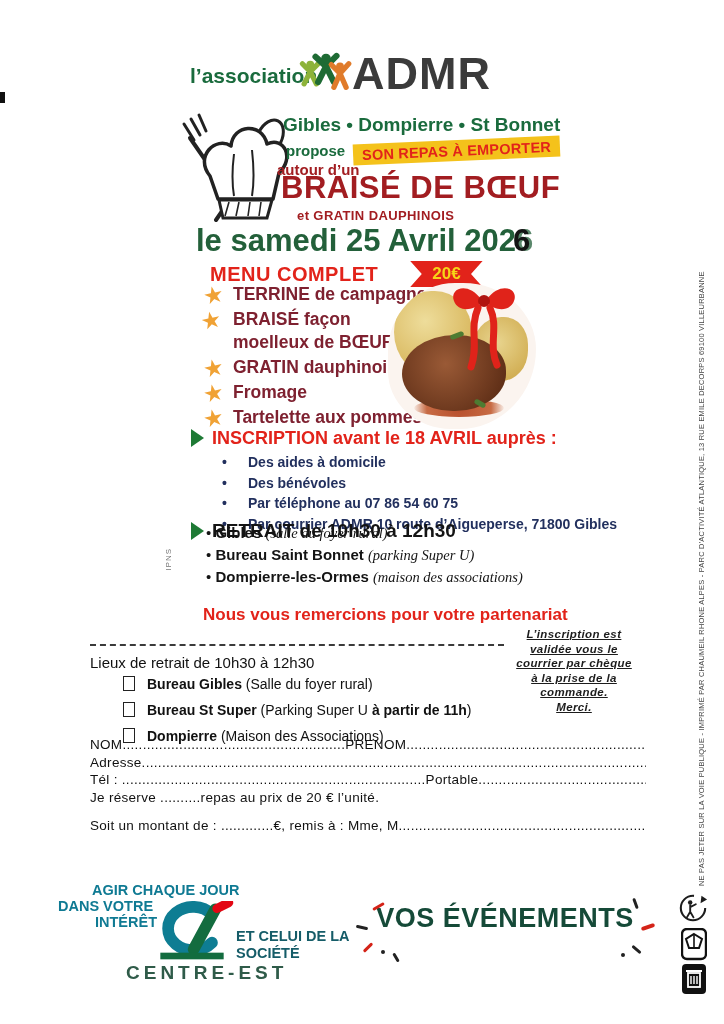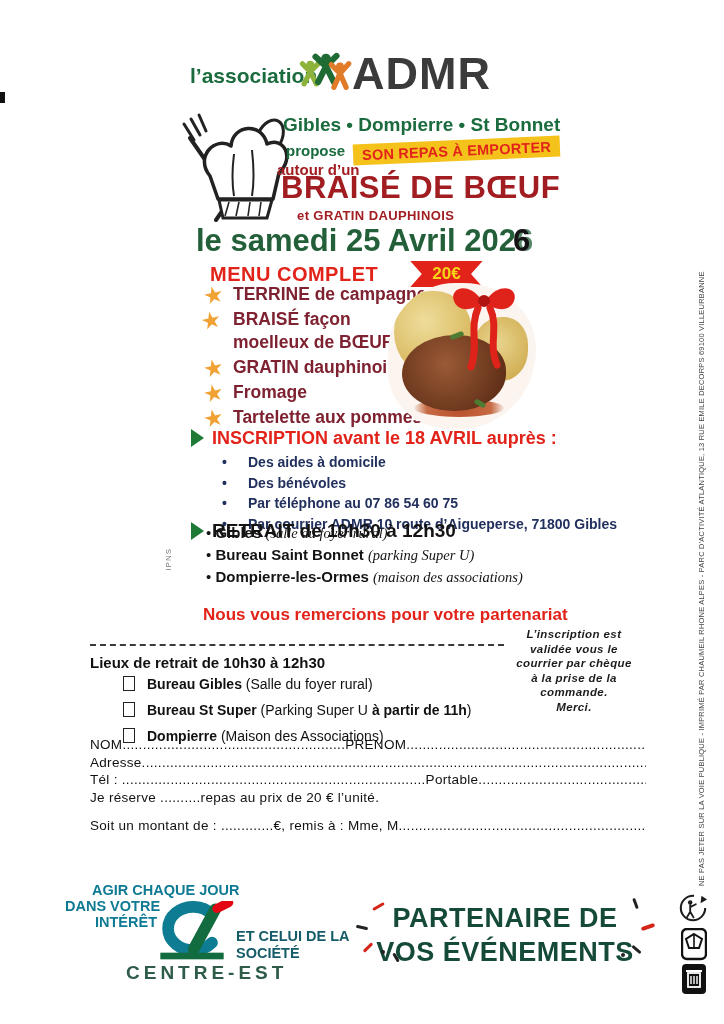--- a/index.html
+++ b/index.html
@@ -60,34 +60,34 @@
   .ret-item{font-size:15px;color:#141414;line-height:22px;}
   .ret-item .nm{font-weight:bold;}
   .ret-item .dt{font-style:italic;font-family:"Liberation Serif", serif;font-size:14.5px;}
   .thanks{top:605px;left:203px;font-size:17px;font-weight:bold;color:#e2231a;}
 
   .ipns{top:548px;left:164px;writing-mode:vertical-rl;transform:rotate(180deg);font-size:8px;color:#777;letter-spacing:1px;}
 
   
   .dashline{top:644px;left:90px;width:414px;border-top:2px dashed #3a3a3a;}
   .note{top:627px;left:498px;width:152px;text-align:center;font-style:italic;font-weight:bold;
-        font-size:11.5px;line-height:14.5px;color:#1c1c1c;letter-spacing:.4px;}
-  .lieux-h{top:654px;left:90px;font-size:15px;font-weight:bold;}
+        font-size:11.5px;line-height:14.5px;color:#1c1c1c;letter-spacing:.4px;text-decoration:underline;}
+  .lieux-h{top:654px;left:90px;font-size:15px;font-weight:normal;}
   .chk-rows{top:676px;left:123px;}
   .chk-row{height:26px;font-size:14px;}
   .chk{display:inline-block;width:10px;height:13px;border:1.6px solid #222;margin-right:12px;vertical-align:-2px;}
   .b{font-weight:bold;margin-top:31px;}
   .form-lines{top:736px;left:90px;width:556px;font-size:13.5px;line-height:17.5px;}
   .form-line{white-space:nowrap;overflow:hidden;letter-spacing:.3px;}
   .amount{top:818px;left:90px;width:556px;font-size:13.5px;white-space:nowrap;overflow:hidden;letter-spacing:.3px;}
 
   
   .ca-slogan{top:882px;left:58px;color:#0f7a93;font-weight:bold;font-size:14.5px;line-height:16px;}
   .ca-slogan .l1{margin-left:34px;}
-  .ca-slogan .l2{margin-left:7px;}
+  .ca-slogan .l2{}
   .ca-slogan .l3{margin-left:37px;}
   .ca-logo{top:901px;left:150px;}
   .ca-tagline{top:928px;left:236px;color:#155c68;font-weight:bold;font-size:14.5px;line-height:16.5px;}
   .ca-region{top:962px;left:126px;color:#2f5b49;font-weight:bold;font-size:19px;letter-spacing:4px;}
   .partner{top:901px;left:362px;width:286px;text-align:center;color:#154a38;font-weight:bold;
            font-size:27px;line-height:34px;letter-spacing:.5px;}
   .confetti{position:absolute;border-radius:2px;}
   .print-info{top:370px;left:697px;height:516px;writing-mode:vertical-rl;transform:rotate(180deg);
               font-size:7.5px;color:#454545;white-space:nowrap;letter-spacing:.2px;}
   .triman{top:893px;left:678px;}
@@ -248,21 +248,20 @@
     <line x1="80" y1="9" x2="94" y2="2" stroke="#e30613" stroke-width="11" stroke-linecap="round"></line>
     <rect x="12" y="62" width="76" height="8" fill="#136c3f"></rect>
   </svg>
   <div class="abs ca-tagline">
     <div>ET CELUI DE LA</div>
     <div>SOCIÉTÉ</div>
   </div>
   <div class="abs ca-region">CENTRE-EST</div>
 
   <div class="abs partner">
-    <div>PARTENAIRE DE</div>
     <div>VOS ÉVÉNEMENTS</div>
   </div>
   <div class="confetti" style="top:905px;left:372px;width:13px;height:3px;background:#d42318;transform:rotate(-30deg);"></div>
   <div class="confetti" style="top:926px;left:356px;width:12px;height:3px;background:#222;transform:rotate(12deg);"></div>
   <div class="confetti" style="top:946px;left:362px;width:12px;height:3px;background:#d42318;transform:rotate(-45deg);"></div>
   <div class="confetti" style="top:950px;left:381px;width:4px;height:4px;background:#222;border-radius:50%;"></div>
   <div class="confetti" style="top:956px;left:391px;width:10px;height:3px;background:#222;transform:rotate(60deg);"></div>
   <div class="confetti" style="top:902px;left:630px;width:11px;height:3px;background:#222;transform:rotate(70deg);"></div>
   <div class="confetti" style="top:925px;left:641px;width:14px;height:4px;background:#d42318;transform:rotate(-18deg);"></div>
   <div class="confetti" style="top:948px;left:631px;width:11px;height:3px;background:#222;transform:rotate(40deg);"></div>

